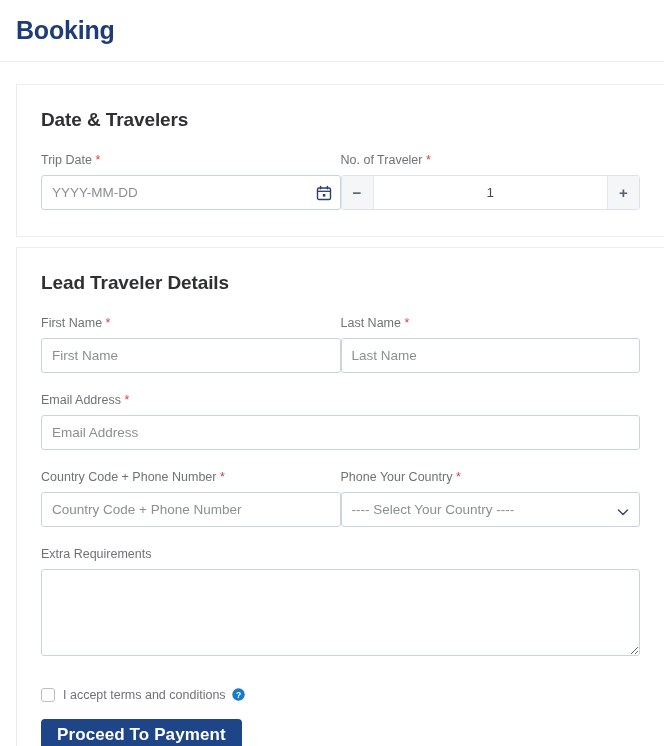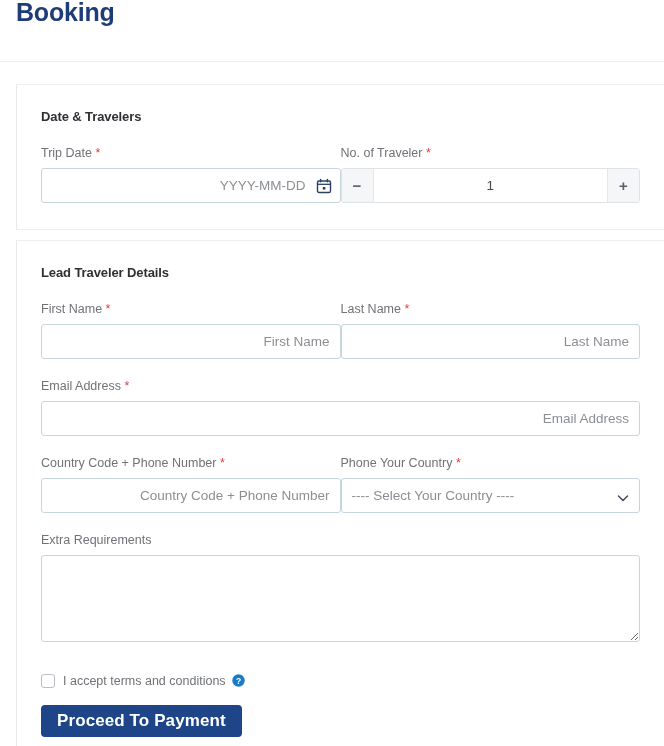--- a/index.html
+++ b/index.html
@@ -10,21 +10,21 @@
     font-family: "Liberation Sans", sans-serif;
     -webkit-font-smoothing: antialiased;
   }
   .page { position: relative; width: 664px; height: 746px; overflow: hidden; background:#fff; }
 
   
   .header {
     height: 62px;
     padding: 0 0 0 16px;
     display: flex;
-    align-items: flex-start;
+    align-items: center;
     border-bottom: 1px solid #eceef0;
     background: #fff;
   }
   .header-title {
     font-size: 25px;
     font-weight: bold;
     color: #1d3c78;
     letter-spacing: -0.2px;
     line-height: 1;
   }
@@ -36,21 +36,21 @@
     border-left: 1px solid #e7e9eb;
     border-right: none;
     margin-left: 16px;
     margin-right: 0;
     padding: 24px;
   }
   .card-top { margin-top: 22px; padding-bottom: 26px; }
   .card-bottom { margin-top: 10px; padding-bottom: 22px; border-bottom: none; }
 
   .section-title {
-    font-size: 13px;
+    font-size: 19px;
     font-weight: bold;
     color: #2f3034;
     margin: 0 0 22px 0;
     letter-spacing: -0.1px;
   }
 
   
   .row { display: flex; margin-bottom: 20px; }
   .row:last-of-type { margin-bottom: 0; }
   .col { flex: 1 1 0; min-width: 0; }
@@ -69,21 +69,20 @@
     width: 100%;
     height: 35px;
     border: 1px solid #c6d6de;
     border-radius: 3px;
     padding: 0 10px;
     font-size: 13.5px;
     color: #3c3f43;
     background: #fff;
     font-family: "Liberation Sans", sans-serif;
     outline: none;
-    text-align: right;
   }
   .input::placeholder { color: #8b8f94; opacity: 1; }
 
   
   .date-wrap { position: relative; }
   .date-wrap .input { padding-right: 34px; }
   .cal-icon {
     position: absolute;
     right: 9px;
     top: 50%;

